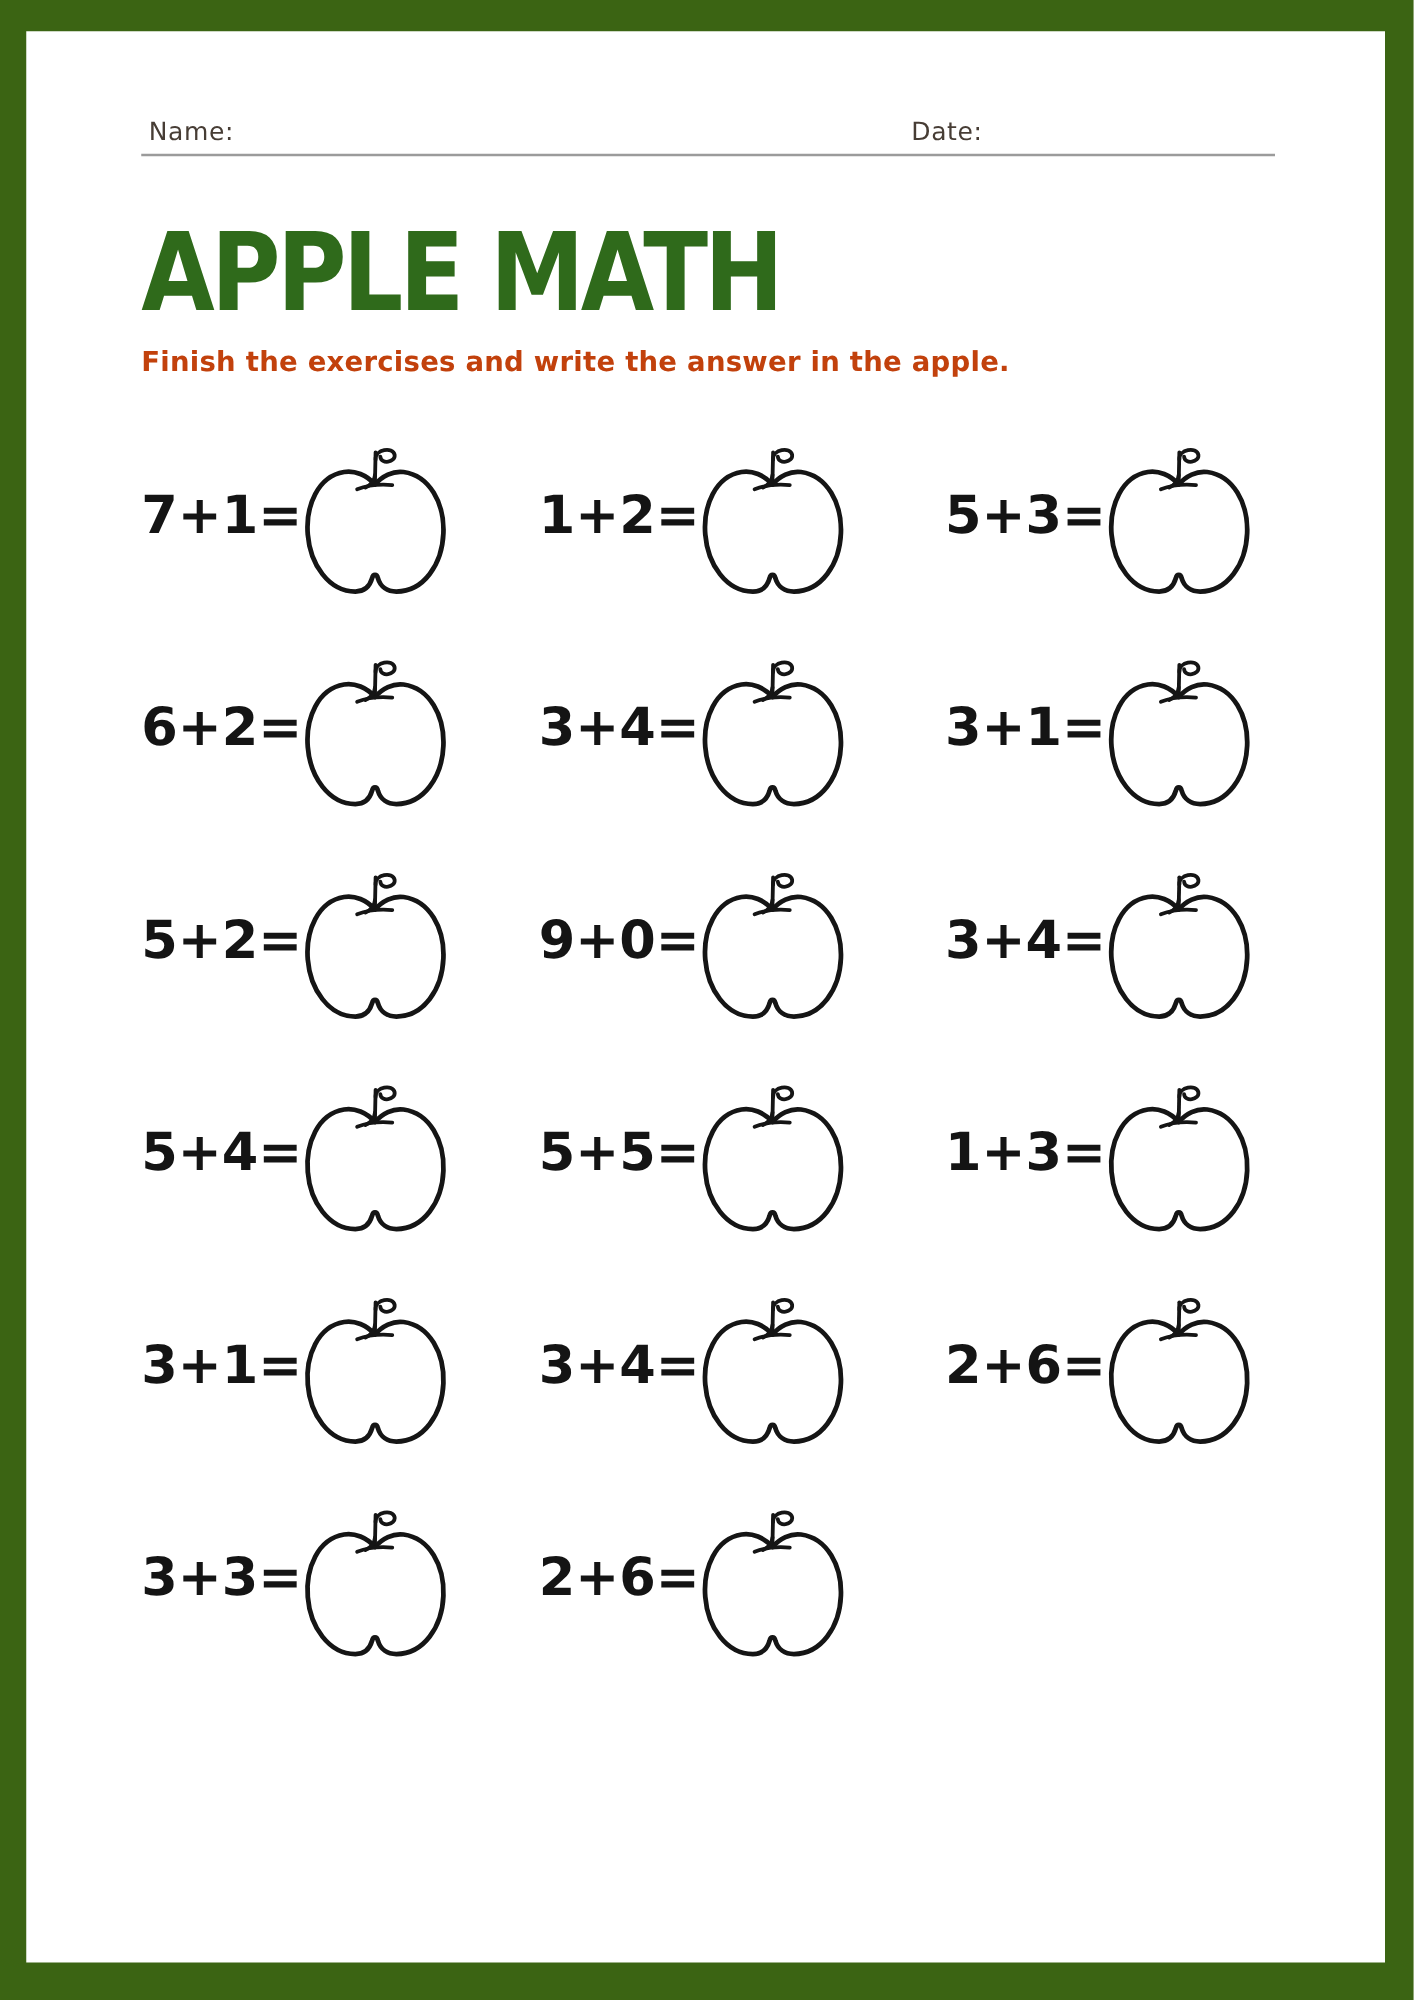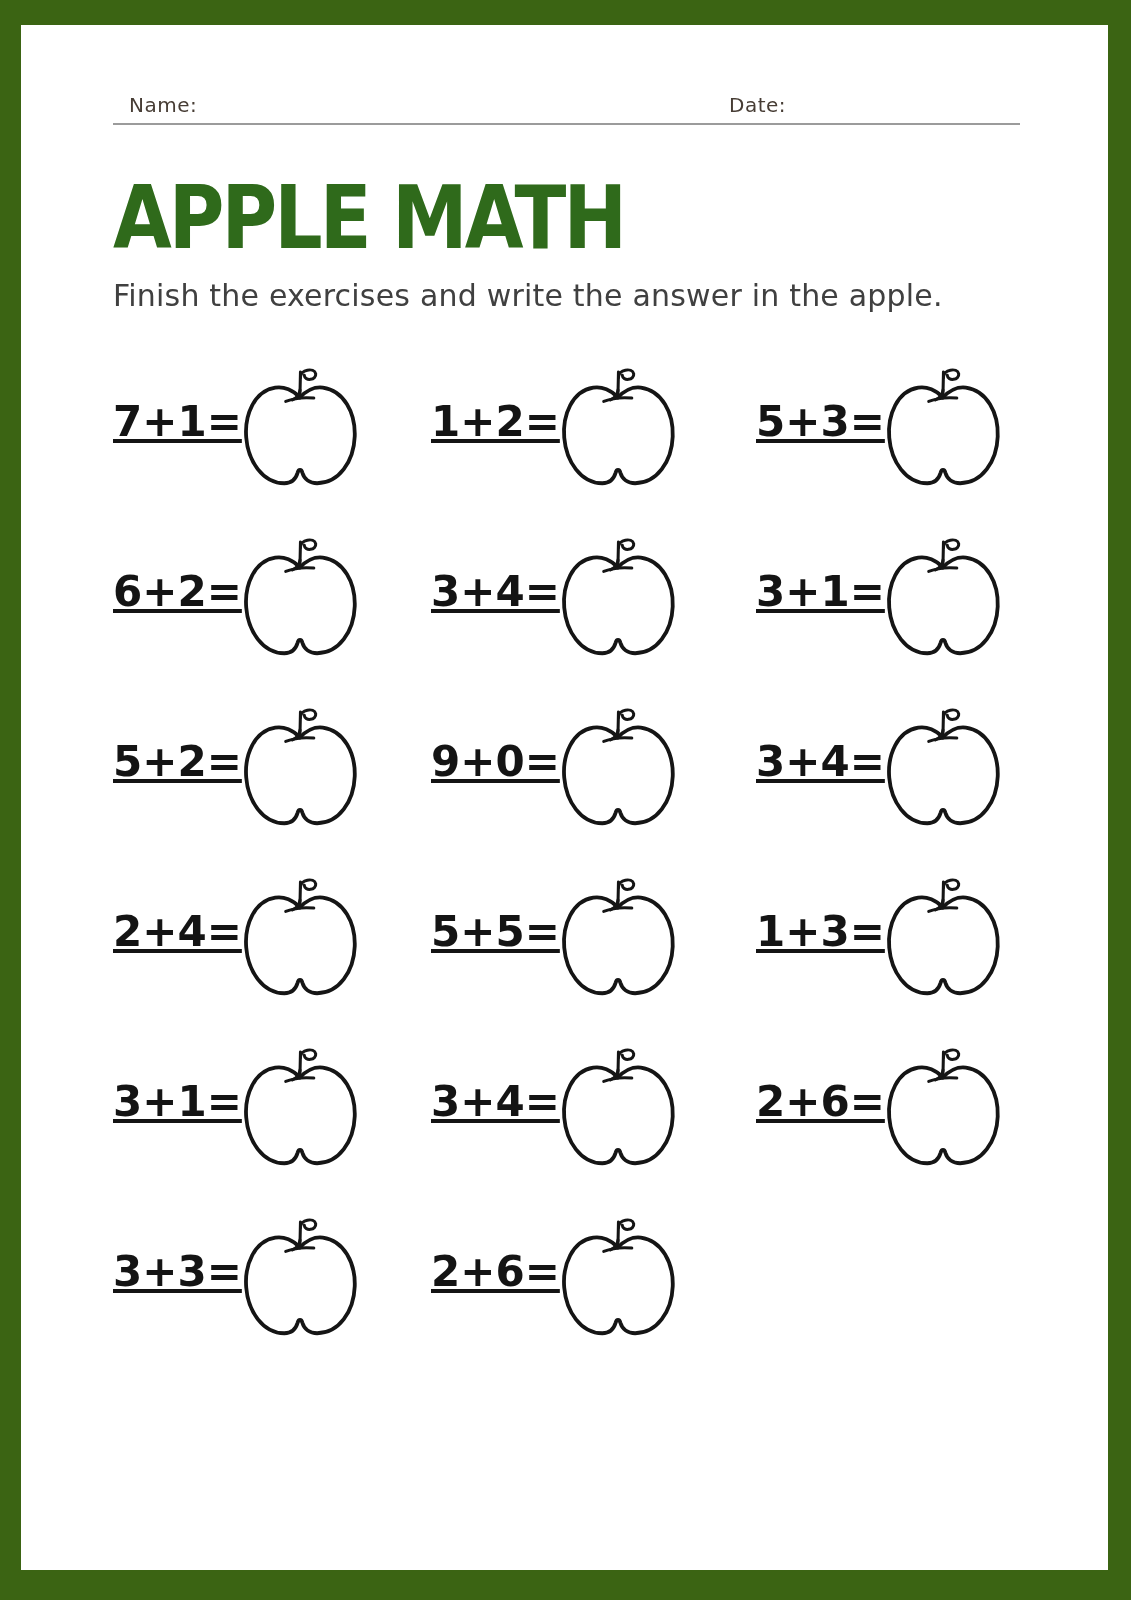--- a/index.html
+++ b/index.html
@@ -22,38 +22,39 @@
   .header-row {
     position: relative;
     height: 32px;
     border-bottom: 2px solid #9b9b9b;
   }
   .field-label {
     font-size: 20px;
     letter-spacing: 0.5px;
     color: #473d35;
   }
-  .name-label { position: absolute; left: 16px; top: 0; }
+  .name-label { position: absolute; left: 6px; top: 0; }
   .date-label { position: absolute; left: 616px; top: 0; }
   
   .title {
     margin-top: 42px;
     font-size: 76px;
     font-weight: bold;
     letter-spacing: -3px;
     color: #2f6a1b;
     transform: scaleY(1.14);
     transform-origin: top left;
     white-space: nowrap;
   }
   .subtitle {
     margin-top: 22px;
-    font-size: 30px;
-    color: #404040;
+    font-size: 22px;
+    color: #c2410c;
     letter-spacing: 0.2px;
+    font-weight: bold;
   }
   
   .grid {
     margin-top: 50px;
     display: grid;
     grid-template-columns: 318px 325px 262px;
     row-gap: 38px;
   }
   .cell {
     display: flex;
@@ -62,21 +63,20 @@
     height: 132px;
   }
   .expr {
     width: 106px;
     font-size: 42px;
     font-weight: bold;
     color: #141414;
     letter-spacing: 0px;
     transform: translateY(-8px);
     white-space: nowrap;
-    text-decoration: underline;
   }
   .apple { width: 118px; height: 130px; flex: 0 0 auto; }
   .defs-holder { position: absolute; width: 0; height: 0; overflow: hidden; }
 </style>
 </head>
 <body>
 
 <svg class="defs-holder" aria-hidden="true">
   <symbol id="apple-shape" viewBox="0 0 124 134">
     <g fill="none" stroke="#151515" stroke-linecap="round" stroke-linejoin="round">
@@ -152,21 +152,21 @@
         </svg>
     </div>
     <div class="cell">
       <span class="expr">3+4=</span>
       <svg class="apple" viewBox="0 0 124 134">
           <use href="#apple-shape"></use>
         </svg>
     </div>
 
     <div class="cell">
-      <span class="expr">2+4=</span>
+      <span class="expr">5+4=</span>
       <svg class="apple" viewBox="0 0 124 134">
           <use href="#apple-shape"></use>
         </svg>
     </div>
     <div class="cell">
       <span class="expr">5+5=</span>
       <svg class="apple" viewBox="0 0 124 134">
           <use href="#apple-shape"></use>
         </svg>
     </div>

